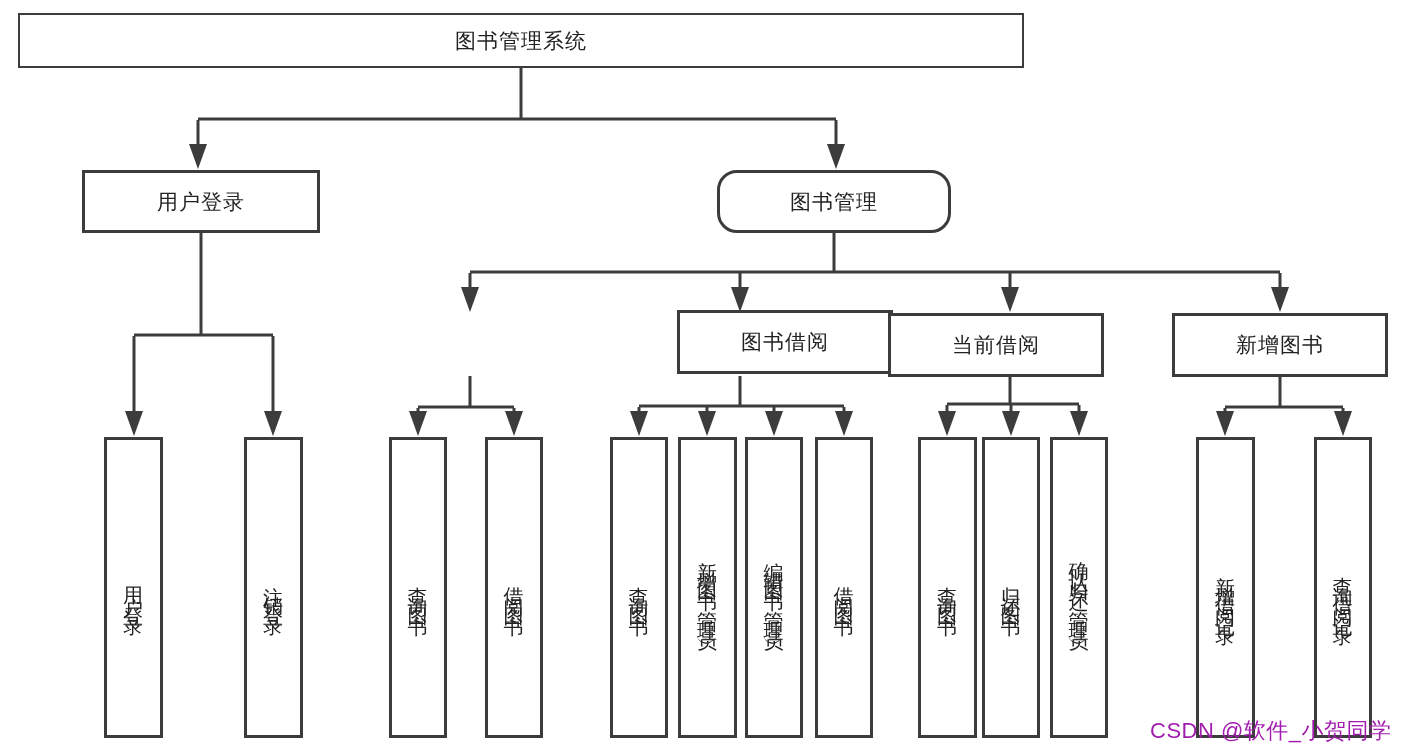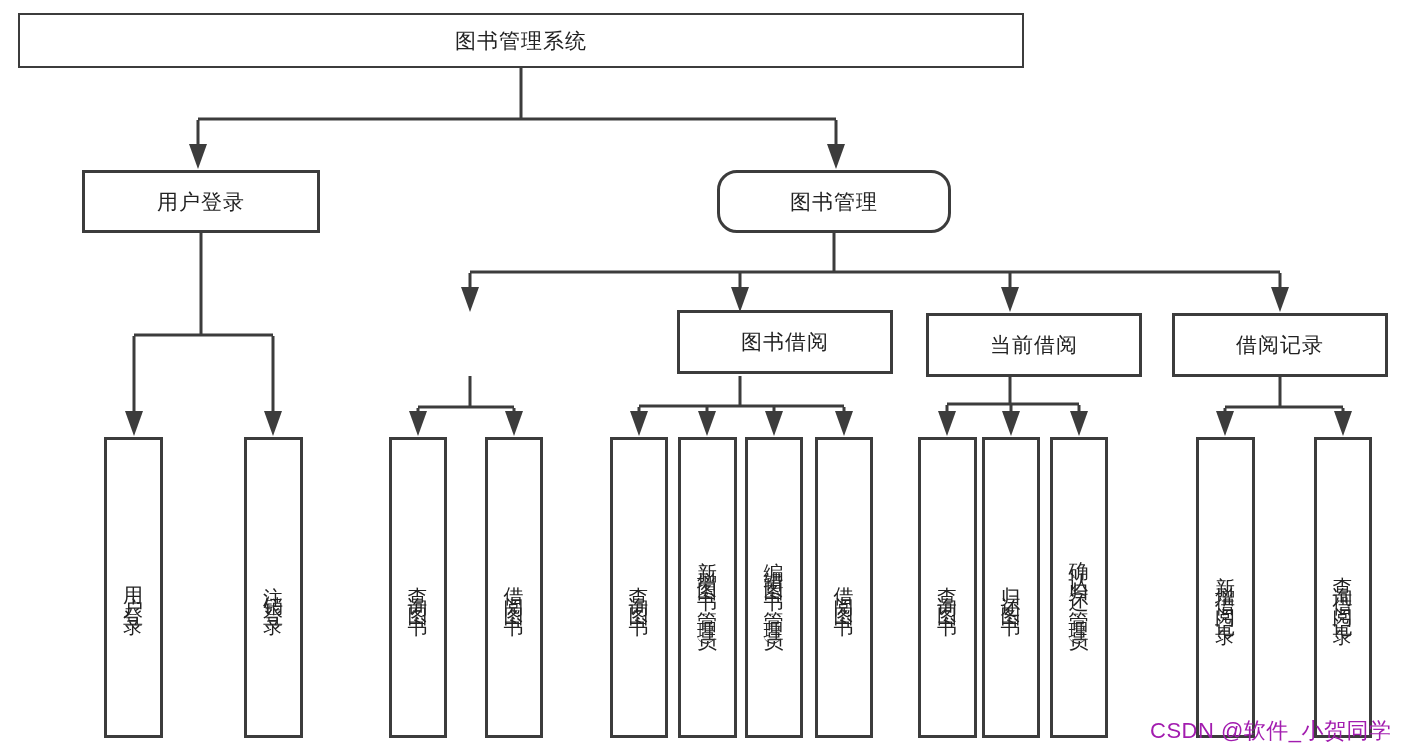--- a/index.html
+++ b/index.html
@@ -82,22 +82,22 @@
       <polygon points="1334,411 1352,411 1343,436"></polygon>
     </g>
   </svg>
 
   <div class="box h root" style="left:18px; top:13px; width:1006px; height:55px;">图书管理系统</div>
 
   <div class="box h" style="left:82px; top:170px; width:238px; height:63px;">用户登录</div>
   <div class="box h" style="left:717px; top:170px; width:234px; height:63px;border-radius:20px;">图书管理</div>
 
   <div class="box h" style="left:632px; top:310px; width:216px; height:64px;margin-left:45px;">图书借阅</div>
-  <div class="box h" style="left:926px; top:313px; width:216px; height:64px;">当前借阅</div>
-  <div class="box h" style="left:1172px; top:313px; width:216px; height:64px;">借阅记录</div>
+  <div class="box h" style="left:888px; top:313px; width:216px; height:64px;">当前借阅</div>
+  <div class="box h" style="left:1172px; top:313px; width:216px; height:64px;">新增图书</div>
 
   <div class="box v" style="left:104px; top:437px; width:59px; height:301px;">用户登录</div>
   <div class="box v" style="left:244px; top:437px; width:59px; height:301px;">注销登录</div>
 
   <div class="box v" style="left:389px; top:437px; width:58px; height:301px;">查询图书</div>
   <div class="box v" style="left:485px; top:437px; width:58px; height:301px;">借阅图书</div>
 
   <div class="box v" style="left:610px; top:437px; width:58px; height:301px;">查询图书</div>
   <div class="box v" style="left:678px; top:437px; width:59px; height:301px;">新增图书（管理员）</div>
   <div class="box v" style="left:745px; top:437px; width:58px; height:301px;">编辑图书（管理员）</div>

